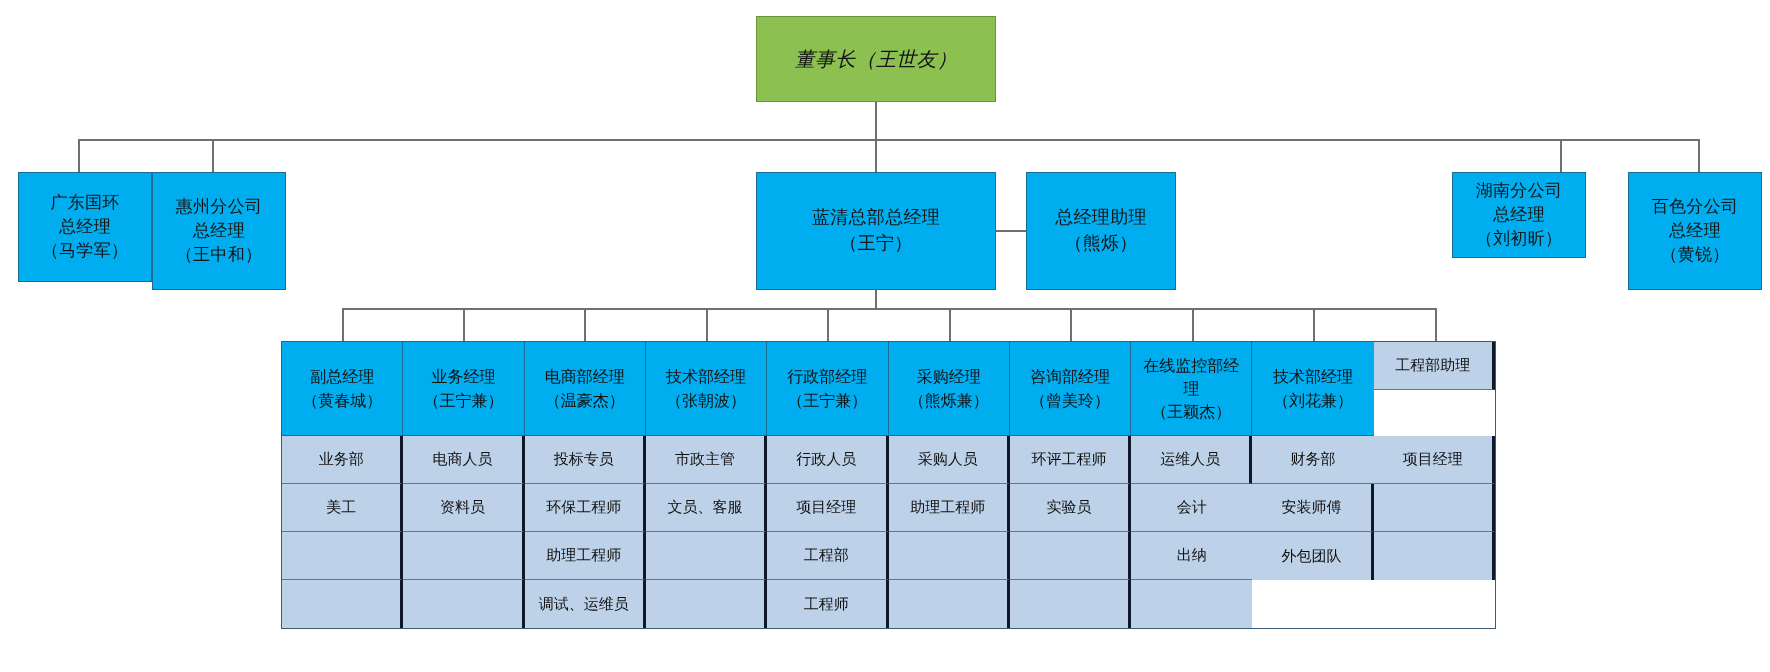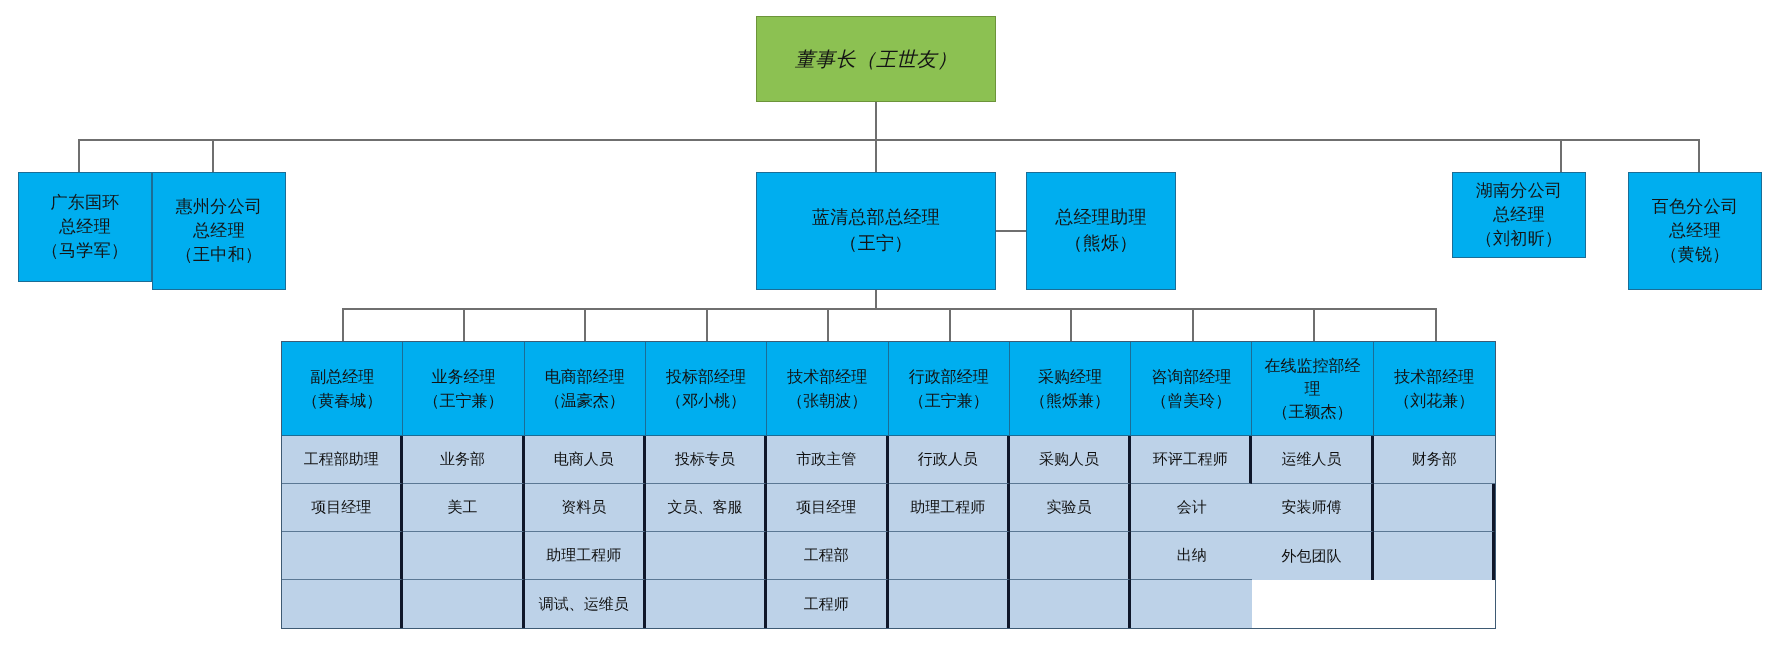--- a/index.html
+++ b/index.html
@@ -158,22 +158,20 @@
   <div class="line-v" style="left:1313px; top:308px; height:33px;"></div>
   <div class="line-v" style="left:1435px; top:308px; height:33px;"></div>
 
   <div id="dept-grid">
       <div class="dept-head">副总经理
 （黄春城）</div>
       <div class="dept-head">业务经理
 （王宁兼）</div>
       <div class="dept-head">电商部经理
 （温豪杰）</div>
-      <div class="dept-head">投标部经理
-（邓小桃）</div>
       <div class="dept-head">技术部经理
 （张朝波）</div>
       <div class="dept-head">行政部经理
 （王宁兼）</div>
       <div class="dept-head">采购经理
 （熊烁兼）</div>
       <div class="dept-head">咨询部经理
 （曾美玲）</div>
       <div class="dept-head">在线监控部经理
 （王颖杰）</div>
@@ -185,20 +183,21 @@
       <div class="dept-cell">投标专员</div>
       <div class="dept-cell">市政主管</div>
       <div class="dept-cell">行政人员</div>
       <div class="dept-cell">采购人员</div>
       <div class="dept-cell">环评工程师</div>
       <div class="dept-cell">运维人员</div>
       <div class="dept-cell last-col">财务部</div>
       <div class="dept-cell">项目经理</div>
       <div class="dept-cell">美工</div>
       <div class="dept-cell">资料员</div>
+      <div class="dept-cell">环保工程师</div>
       <div class="dept-cell">文员、客服</div>
       <div class="dept-cell">项目经理</div>
       <div class="dept-cell">助理工程师</div>
       <div class="dept-cell">实验员</div>
       <div class="dept-cell last-col">会计</div>
       <div class="dept-cell">安装师傅</div>
       <div class="dept-cell"></div>
       <div class="dept-cell"></div>
       <div class="dept-cell"></div>
       <div class="dept-cell">助理工程师</div>

